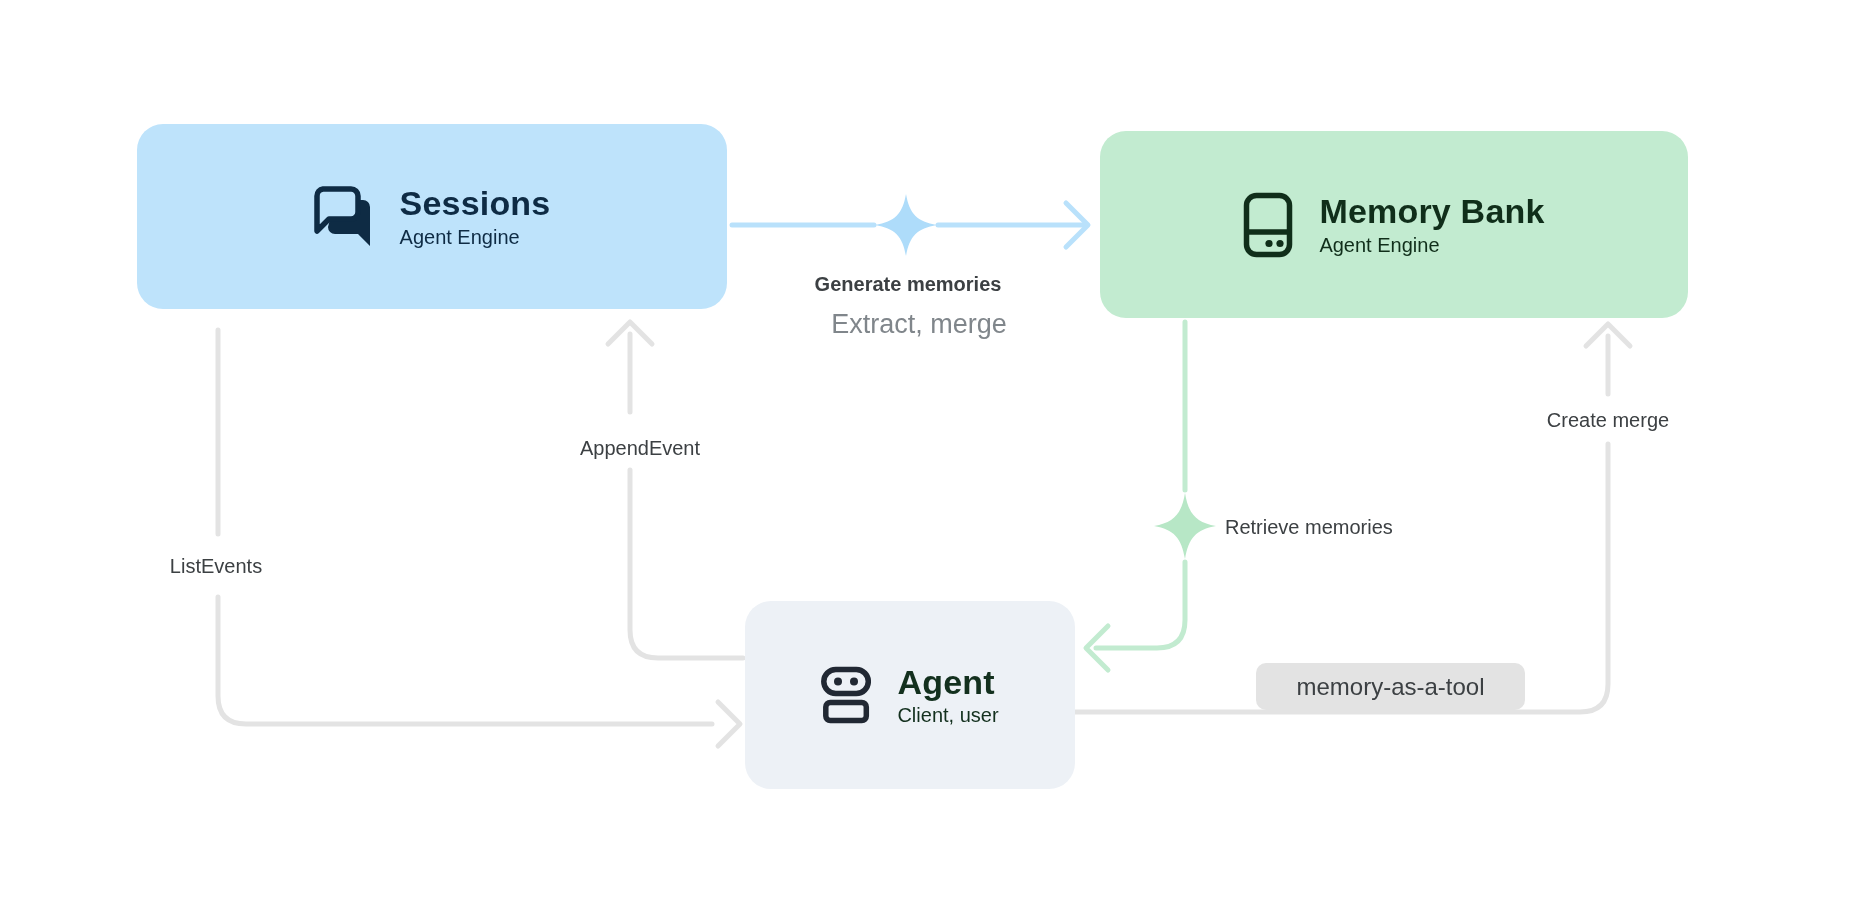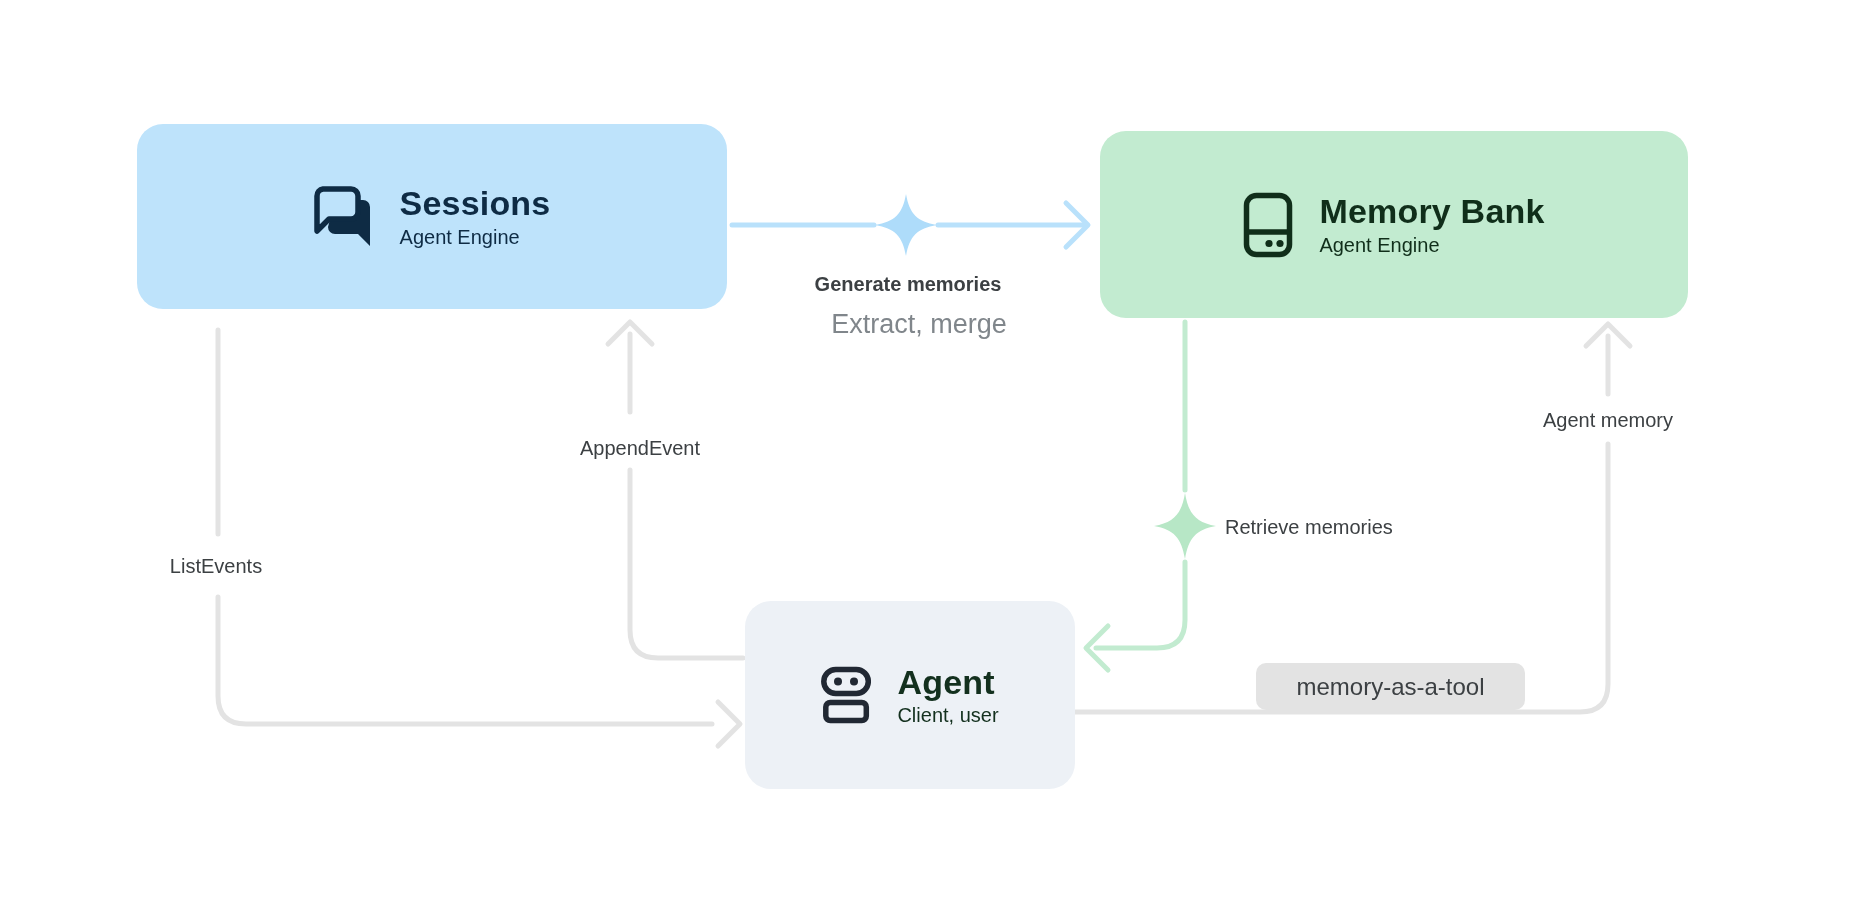--- a/index.html
+++ b/index.html
@@ -130,17 +130,17 @@
 
   <div class="edge-label strong" style="left:908px;top:284px;">Generate memories</div>
   <div class="edge-sublabel" style="left:908px;top:324px;margin-left:11px;">Extract, merge</div>
 
   <div class="edge-label left-anchor" style="left:1225px;top:527px;">Retrieve memories</div>
 
   <div class="edge-label" style="left:640px;top:448px;">AppendEvent</div>
 
   <div class="edge-label" style="left:216px;top:566px;text-align:center;">ListEvents</div>
 
-  <div class="edge-label" style="left:1608px;top:420px;">Agent memory</div>
+  <div class="edge-label" style="left:1608px;top:420px;">Create merge</div>
 
   <div class="tool-badge">memory-as-a-tool</div>
 
 </div>
 
 </body></html>

